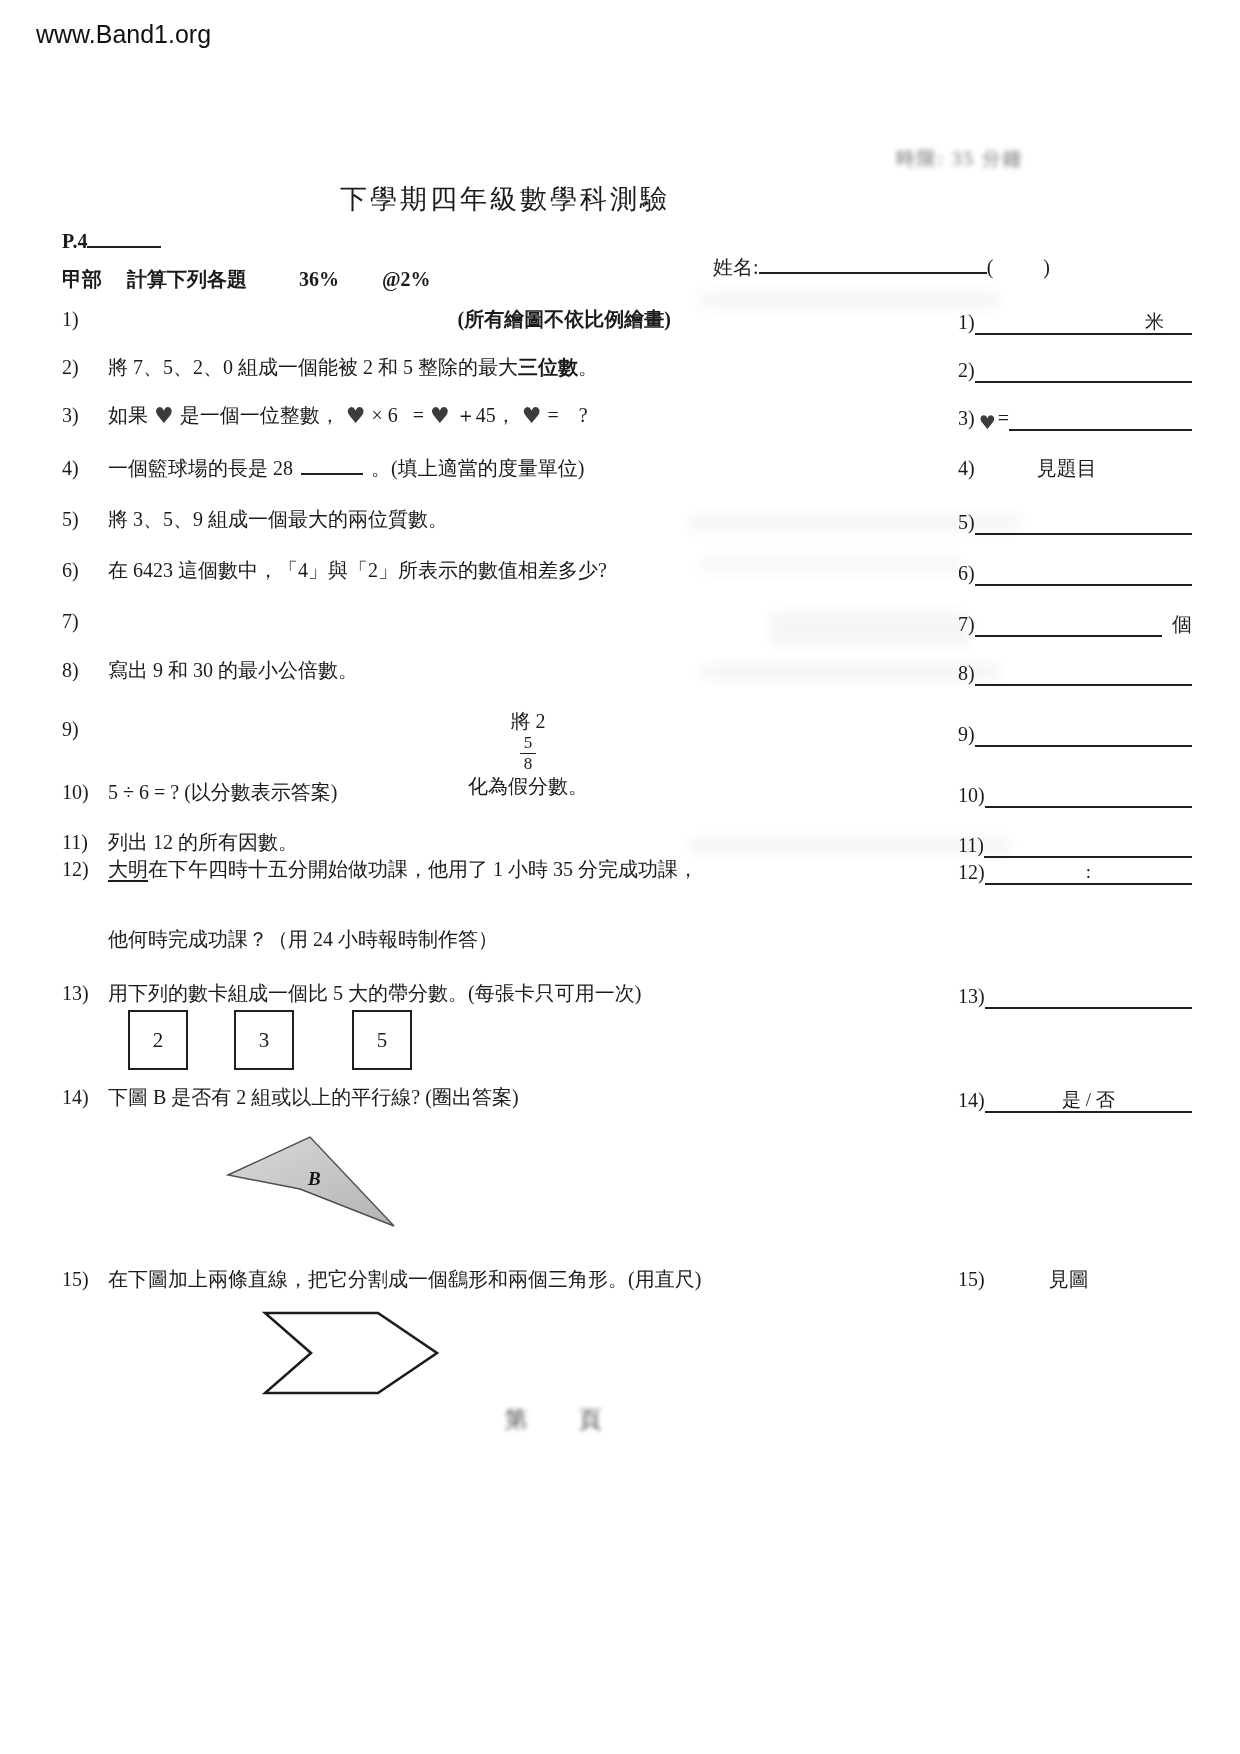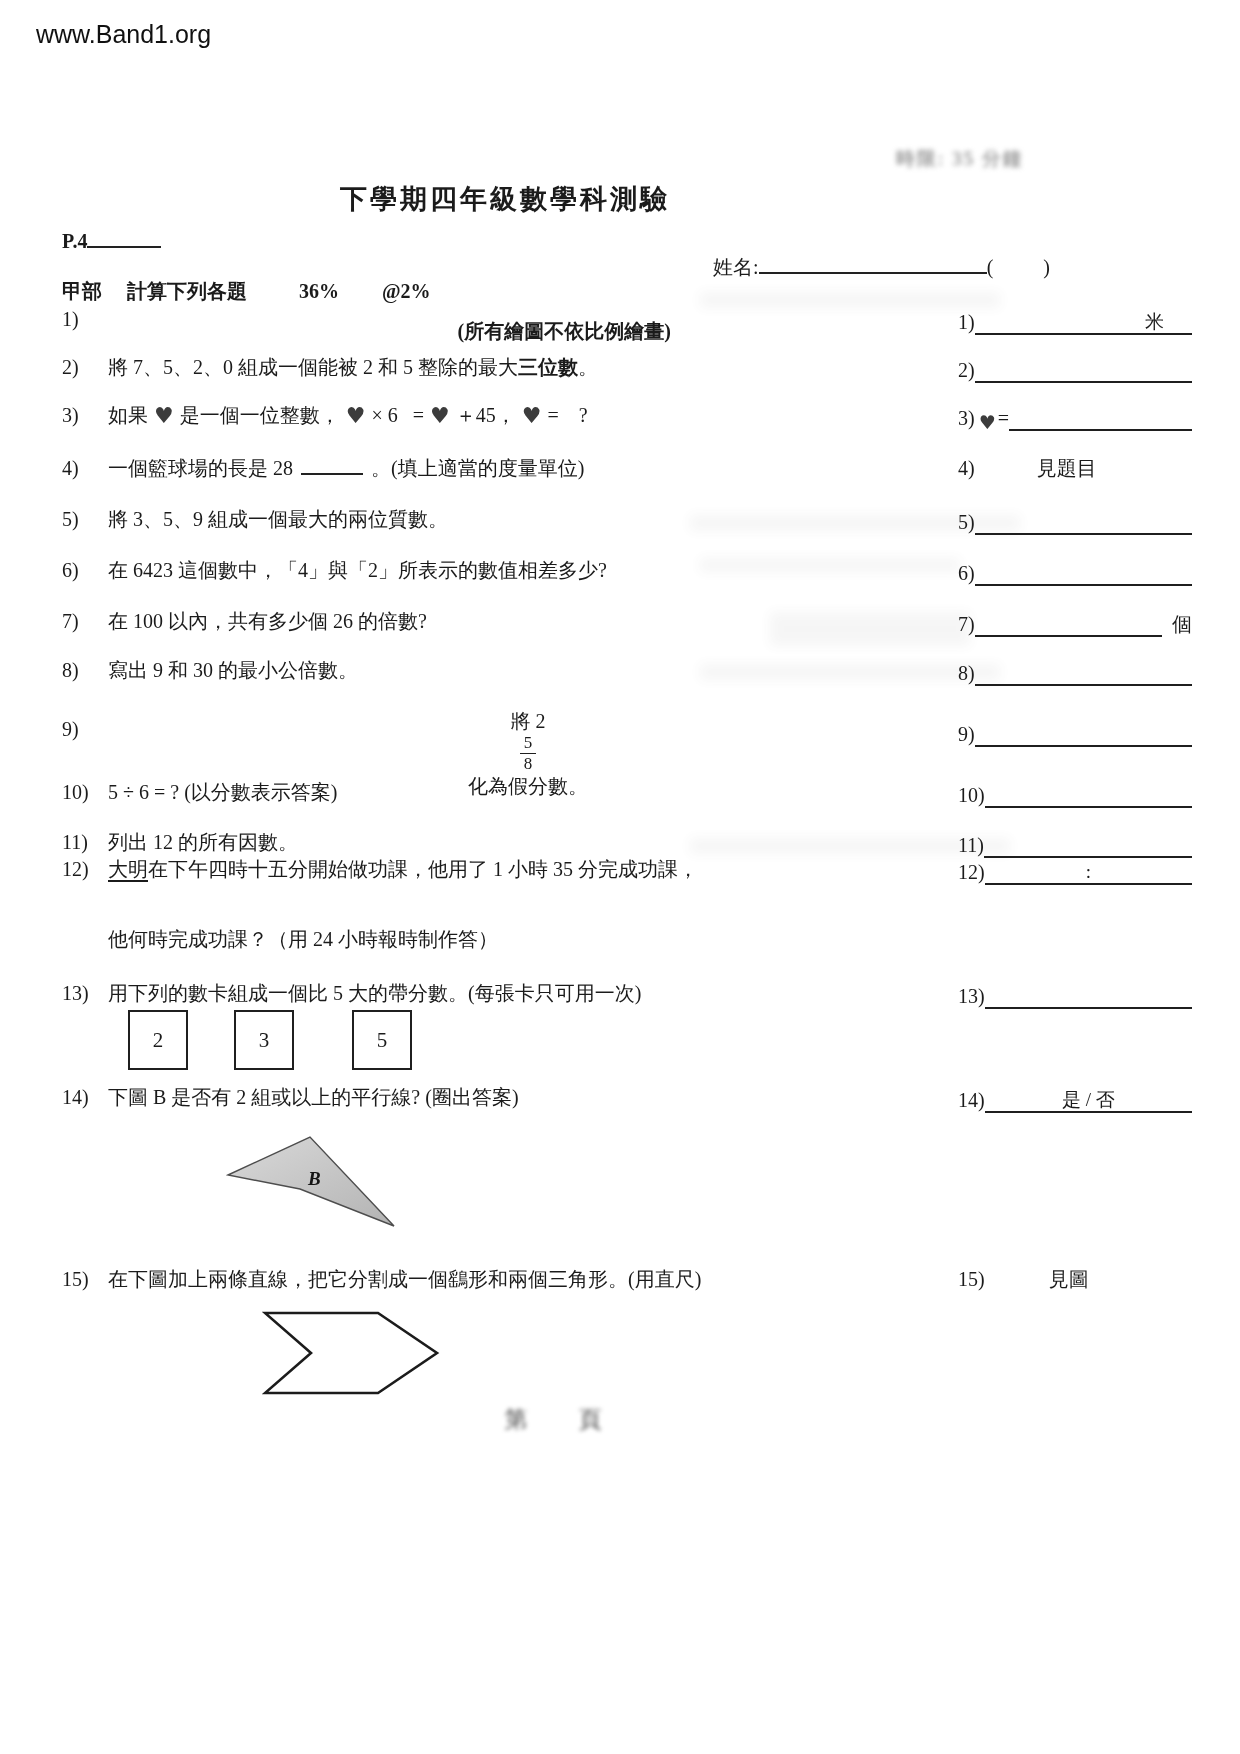--- a/index.html
+++ b/index.html
@@ -10,21 +10,21 @@
   .watermark{
     position:absolute;top:20px;left:36px;font-size:25px;color:#101010;
     font-family:"Liberation Sans","DejaVu Sans",sans-serif;
   }
   .blur-note{
     position:absolute;top:146px;left:896px;filter:blur(2.4px);color:#6a6a6a;
     font-size:19px;letter-spacing:2px;
   }
   .title{
     position:absolute;top:181px;left:0;width:1010px;text-align:center;
-    font-size:27px;font-weight:700;letter-spacing:3px;
+    font-size:27px;font-weight:400;letter-spacing:3px;
   }
   .row{
     position:absolute;left:62px;right:48px;display:flex;align-items:flex-start;line-height:1.3;
   }
   .qnum{flex:0 0 46px;}
   .qtext{flex:1 1 auto;padding-right:10px;white-space:pre-wrap;}
   .vcenter{display:flex;align-items:center;flex-direction:column;}
   .b{font-weight:700;}
   .uline{display:inline-block;border-bottom:2px solid #222;height:20px;vertical-align:baseline;}
   .uname{text-decoration:underline;text-underline-offset:4px;}
@@ -76,21 +76,21 @@
 
   <div class="row" style="top:226px">
     <span>
       <span style="font-weight:600">P.4</span><span class="uline" style="width:74px"></span>
     </span>
     <span class="namegroup">
       <span>姓名:</span><span class="uline" style="width:228px"></span><span>(          )</span>
     </span>
   </div>
 
-  <div class="row hdr" style="top:278px">
+  <div class="row hdr" style="top:266px">
     <span class="seg-part">甲部</span>
     <span class="seg-instruction">計算下列各題</span>
     <span class="seg-weight">36%</span>
     <span class="seg-per">@2%</span>
     <span class="seg-note">(所有繪圖不依比例繪畫)</span>
   </div>
 
   <div class="row" style="top:306px">
     <span class="qnum">1)</span>
     <span class="ans">
@@ -143,21 +143,20 @@
     <span class="qnum">6)</span>
     <span class="qtext">在 6423 這個數中，「4」與「2」所表示的數值相差多少?</span>
     <span class="ans">
       <span class="anum">6)</span>
       <span class="aline"></span>
     </span>
   </div>
 
   <div class="row" style="top:608px">
     <span class="qnum">7)</span>
-    <span class="qtext">在 100 以內，共有多少個 26 的倍數?</span>
     <span class="ans">
       <span class="anum">7)</span>
       <span class="aline"></span>
       <span class="out-suf">個</span>
     </span>
   </div>
 
   <div class="row" style="top:657px">
     <span class="qnum">8)</span>
     <span class="qtext">寫出 9 和 30 的最小公倍數。</span>

